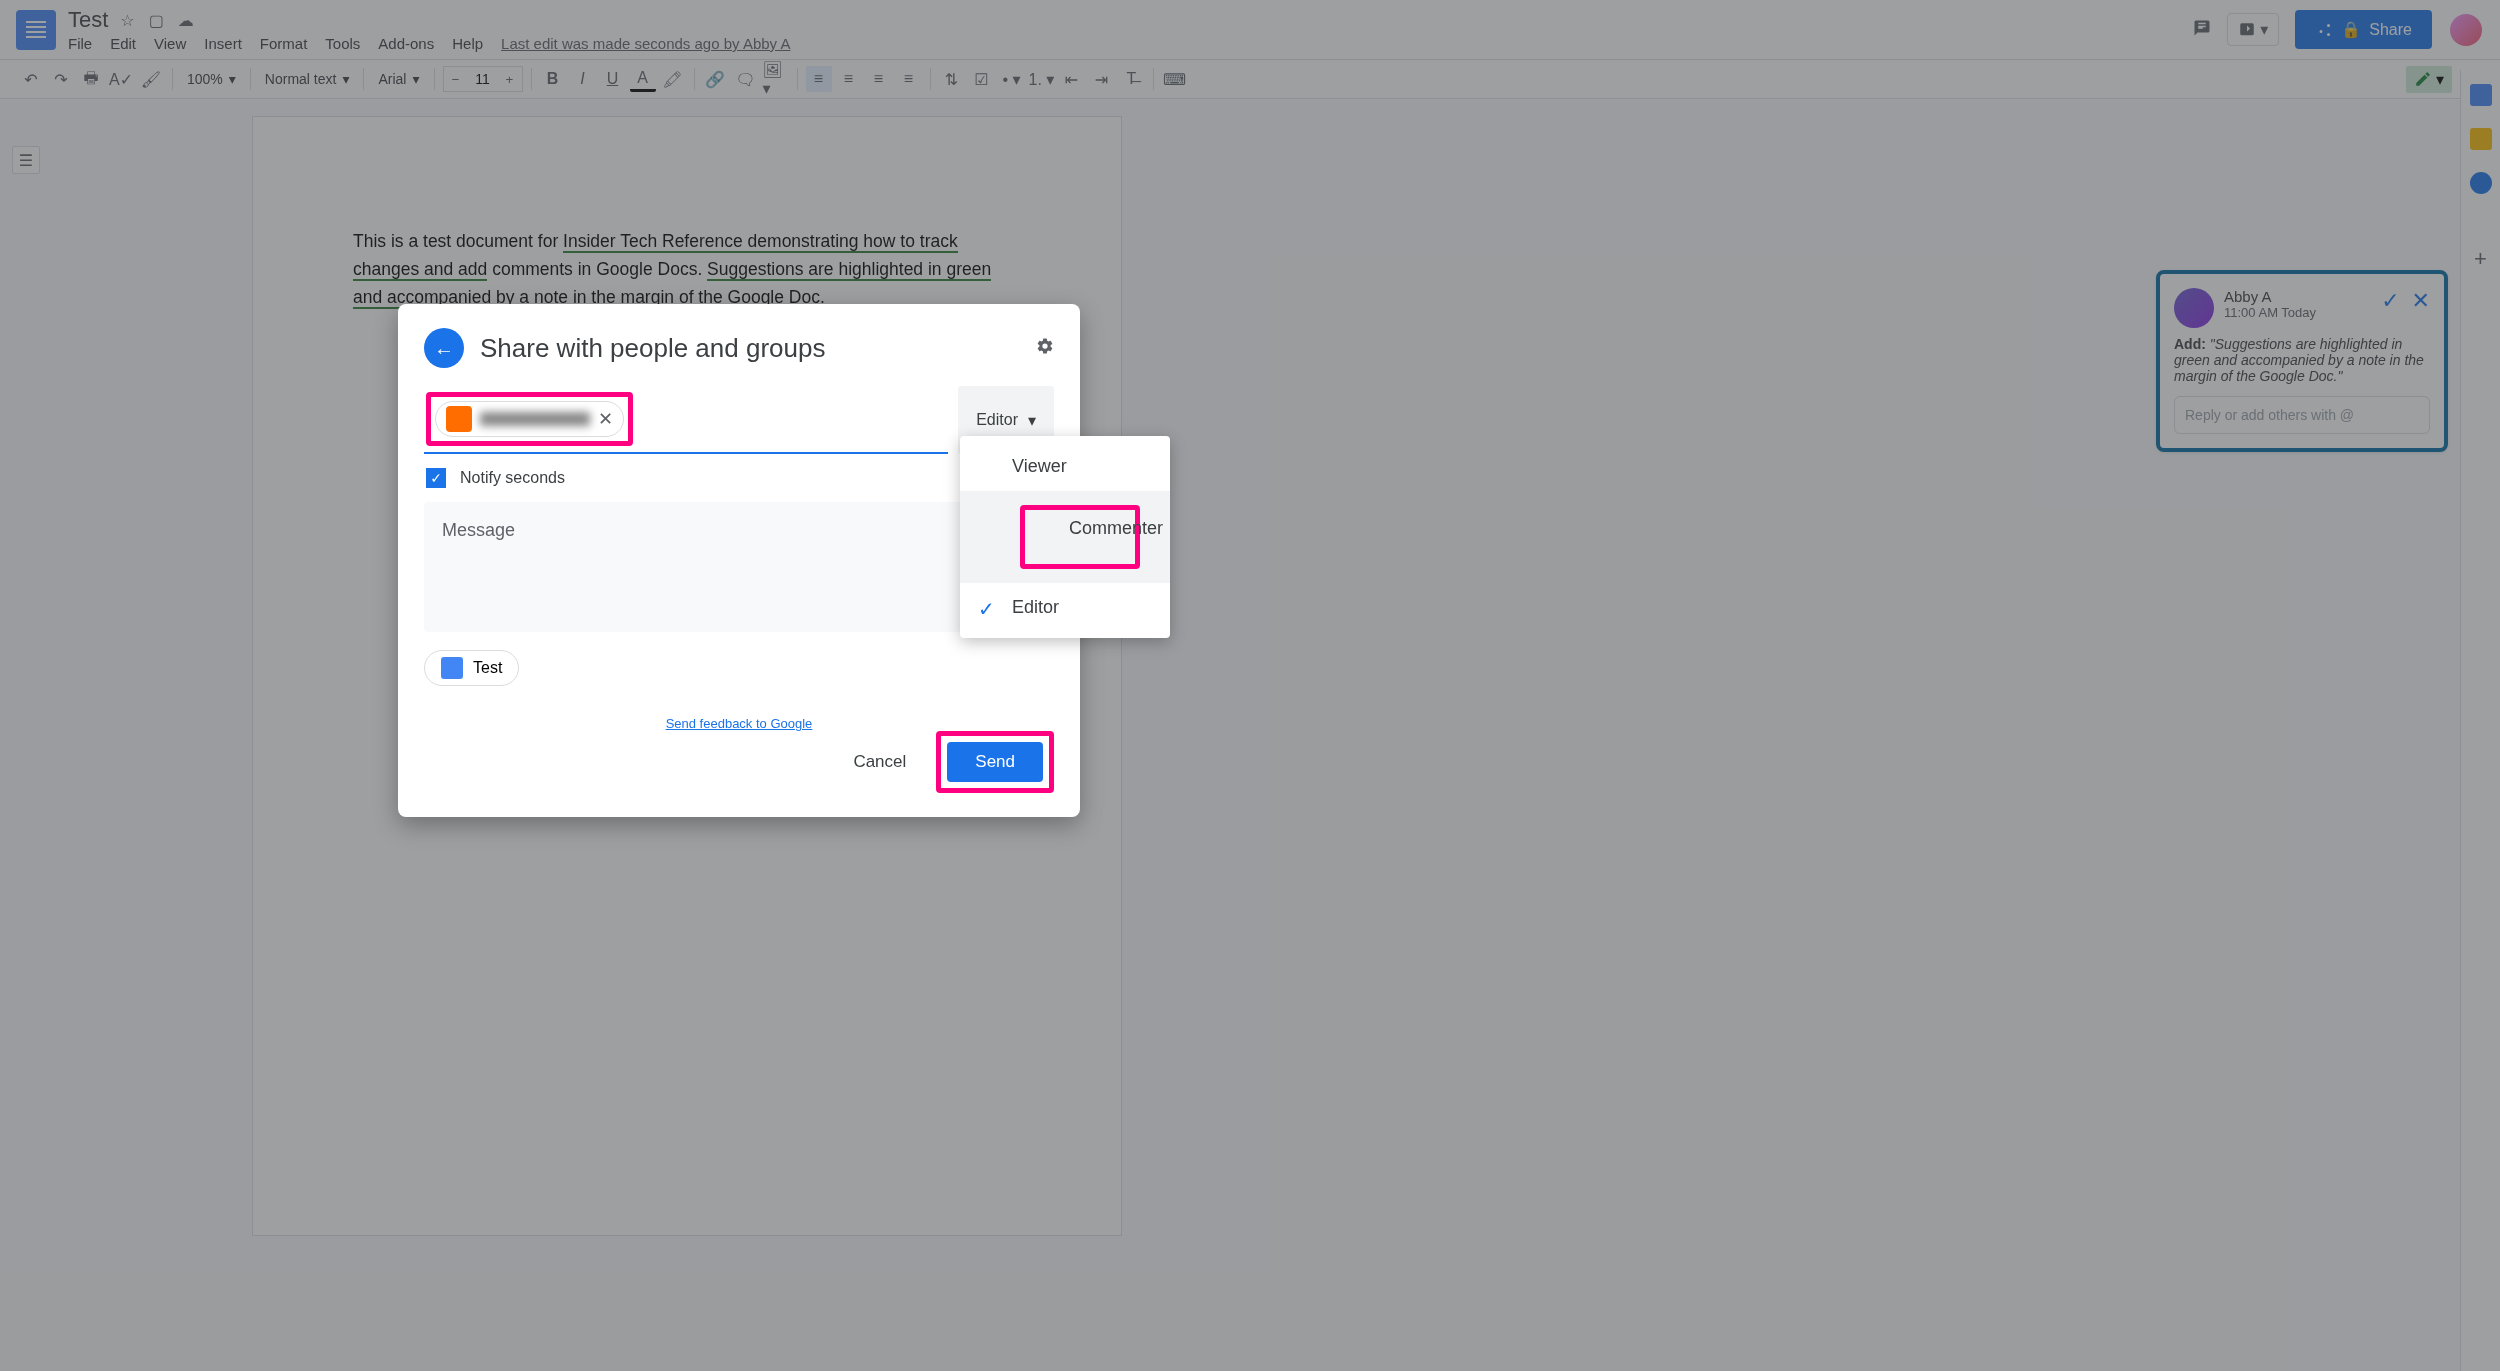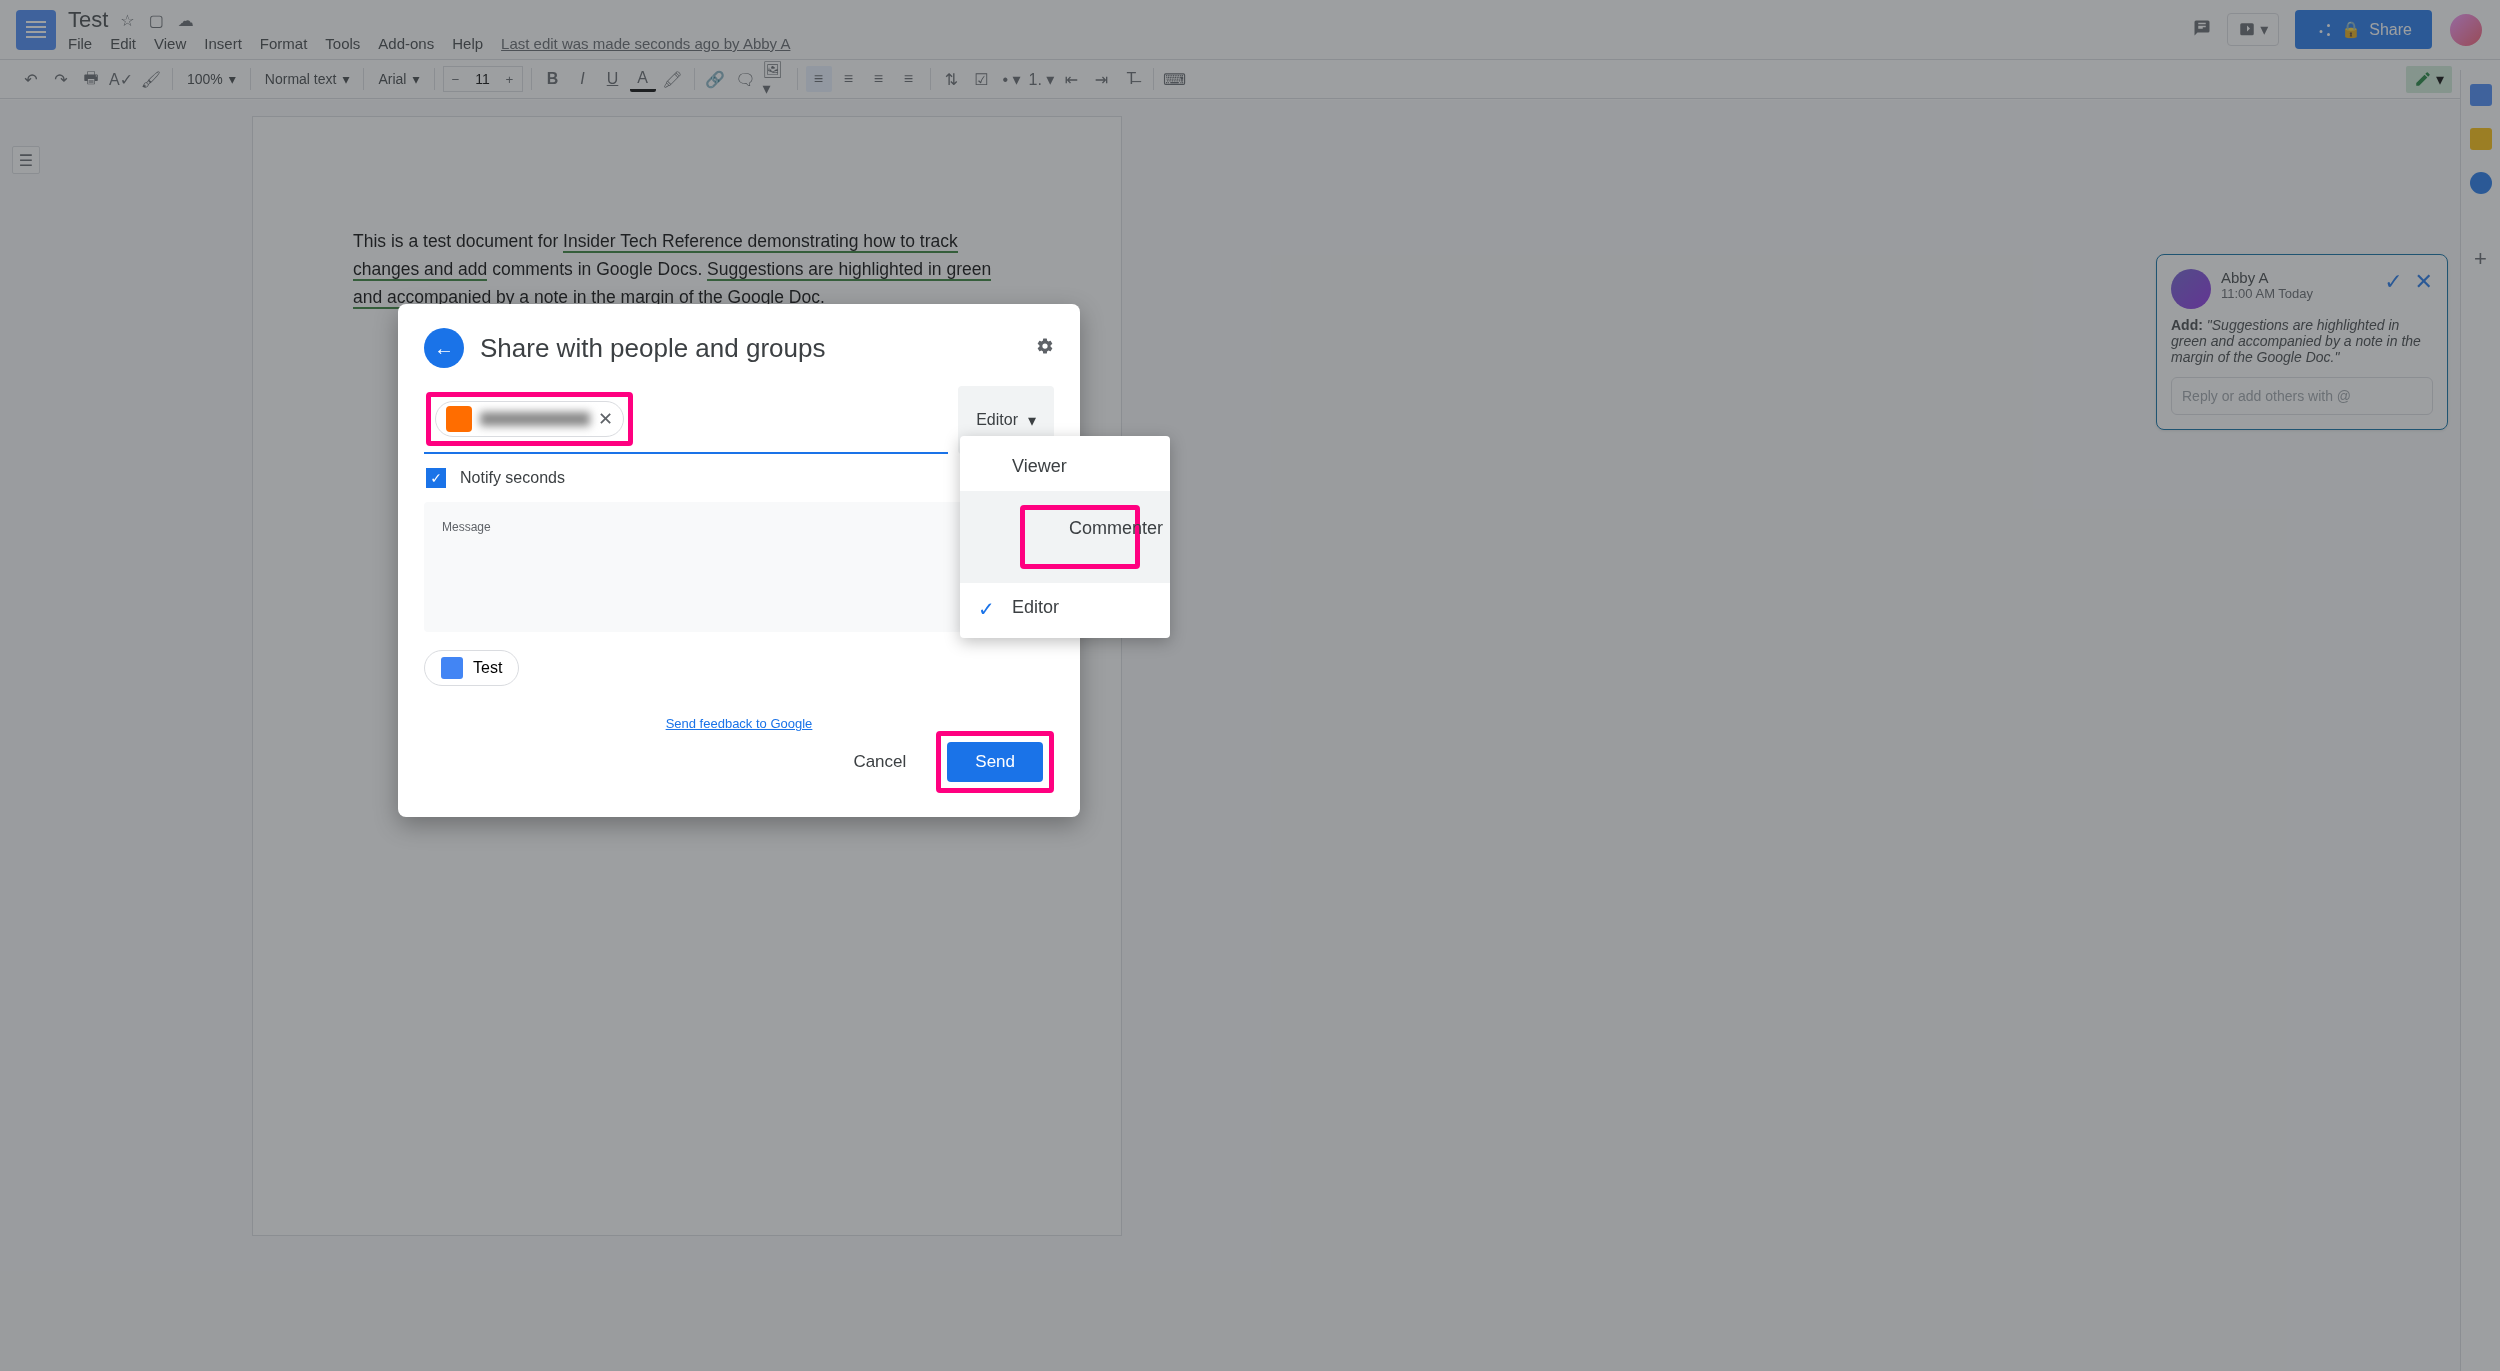--- a/index.html
+++ b/index.html
@@ -36,21 +36,21 @@
 .editing-mode { background: #ceead6; padding: 4px 8px; border-radius: 2px; display: flex; align-items: center; gap: 4px; }
 
 
 .doc-area { position: absolute; top: 100px; left: 0; right: 40px; bottom: 0; background: #f8f9fa; overflow: hidden; }
 .outline-btn { position: absolute; left: 12px; top: 46px; width: 28px; height: 28px; border: 1px solid #dadce0; border-radius: 2px; display: flex; align-items: center; justify-content: center; color: #5f6368; background: #fff; }
 .page { position: absolute; left: 252px; top: 16px; width: 870px; height: 1120px; background: #fff; border: 1px solid #dadce0; padding: 110px 100px; }
 .doc-text { font-size: 17.5px; color: #000; line-height: 1.6; }
 .suggestion-text { border-bottom: 2px solid #2e7d32; }
 
 
-.comment-card { position: absolute; right: 12px; top: 154px; width: 292px; background: #fff; border: 1px solid #0369a1; border-radius: 8px; padding: 14px; box-shadow: 0 1px 3px rgba(0,0,0,.1); }
+.comment-card { position: absolute; right: 12px; top: 170px; width: 292px; background: #fff; border: 4px solid #0369a1; border-radius: 8px; padding: 14px; box-shadow: 0 1px 3px rgba(0,0,0,.1); }
 .comment-header { display: flex; align-items: flex-start; gap: 10px; }
 .comment-avatar { width: 40px; height: 40px; border-radius: 50%; background: linear-gradient(135deg, #6a5acd, #8a2be2); }
 .comment-author { flex: 1; }
 .comment-name { font-size: 15px; font-weight: 500; color: #3c4043; }
 .comment-time { font-size: 13px; color: #5f6368; }
 .comment-actions { display: flex; gap: 12px; font-size: 22px; }
 .comment-accept { color: #1a73e8; }
 .comment-reject { color: #1a73e8; }
 .comment-body { margin-top: 8px; font-size: 14px; color: #3c4043; }
 .comment-body .add-label { font-weight: 600; }
@@ -81,21 +81,21 @@
 .chip { display: inline-flex; align-items: center; gap: 8px; border: 1px solid #dadce0; border-radius: 18px; padding: 4px 10px; }
 .chip-av { width: 26px; height: 26px; background: #ff6d00; border-radius: 4px; }
 .chip-name { filter: blur(4px); width: 110px; height: 14px; background: #888; }
 .chip-x { color: #5f6368; font-size: 18px; }
 .role-select { background: #f1f3f4; border-radius: 4px; padding: 12px 18px; display: flex; align-items: center; gap: 10px; font-size: 16px; color: #3c4043; }
 
 .notify-row { display: flex; align-items: center; gap: 14px; margin: 14px 2px; }
 .checkbox { width: 20px; height: 20px; background: #1a73e8; display: flex; align-items: center; justify-content: center; color: #fff; font-size: 14px; }
 .notify-label { font-size: 16px; color: #3c4043; }
 
-.message-box { background: #f8f9fa; border-radius: 4px; padding: 18px; min-height: 130px; font-size: 12px; color: #5f6368; }
+.message-box { background: #f8f9fa; border-radius: 4px; padding: 18px; min-height: 130px; font-size: 18px; color: #5f6368; }
 
 .doc-chip-row { margin-top: 18px; }
 .doc-chip { display: inline-flex; align-items: center; gap: 10px; border: 1px solid #dadce0; border-radius: 20px; padding: 6px 16px; }
 .doc-chip-icon { width: 22px; height: 22px; background: #4285f4; border-radius: 3px; }
 
 .dialog-footer { display: flex; align-items: center; margin-top: 30px; flex-direction: column; }
 .feedback-link { color: #1a73e8; font-size: 13px; text-decoration: underline; }
 .footer-right { margin-left: auto; display: flex; align-items: center; gap: 16px; }
 .cancel-btn { font-size: 17px; color: #3c4043; padding: 10px 14px; }
 .send-wrap { border: 5px solid #ff0080; padding: 6px; border-radius: 4px; }

